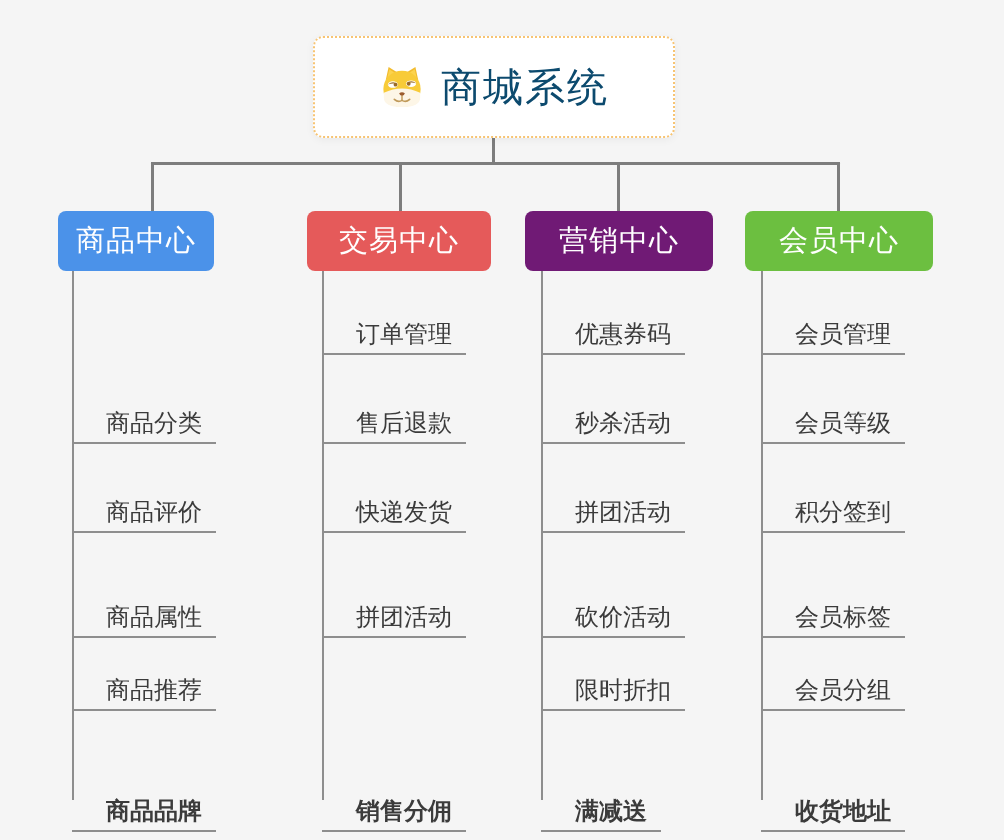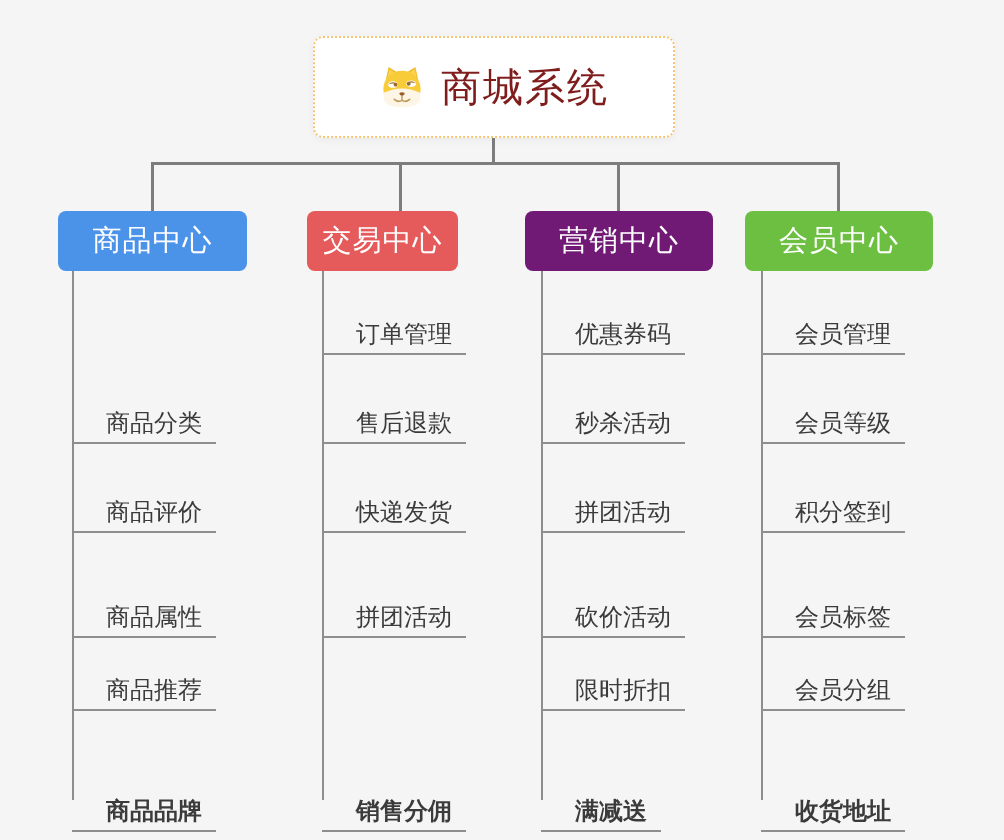--- a/index.html
+++ b/index.html
@@ -32,21 +32,21 @@
     box-shadow: 0 2px 8px rgba(0,0,0,0.05);
     display: flex;
     align-items: center;
     justify-content: center;
     gap: 16px;
     cursor: pointer;
   }
   .root-title {
     font-size: 40px;
     letter-spacing: 2px;
-    color: #7f1d1d;
+    color: #0c4a6e;
     white-space: nowrap;
   }
   .doge-icon {
     width: 46px;
     height: 44px;
     flex: 0 0 auto;
   }
 
   
   .line {
@@ -68,22 +68,22 @@
     border-radius: 8px;
     display: flex;
     align-items: center;
     justify-content: center;
     color: #ffffff;
     font-size: 29px;
     letter-spacing: 1px;
     white-space: nowrap;
     cursor: pointer;
   }
-  .branch-box-1 { left: 58px;  width: 189px; }
-  .branch-box-2 { left: 307px; width: 151px; font-family: Liberation Serif, serif; }
+  .branch-box-1 { left: 58px;  width: 156px; }
+  .branch-box-2 { left: 307px; width: 184px; font-family: Liberation Serif, serif; }
   .branch-box-3 { left: 525px; width: 188px; }
   .branch-box-4 { left: 745px; width: 188px; }
 
   
   .spine {
     position: absolute;
     top: 271px;
     width: 2px;
     height: 529px;
     background: #8e8e8e;

